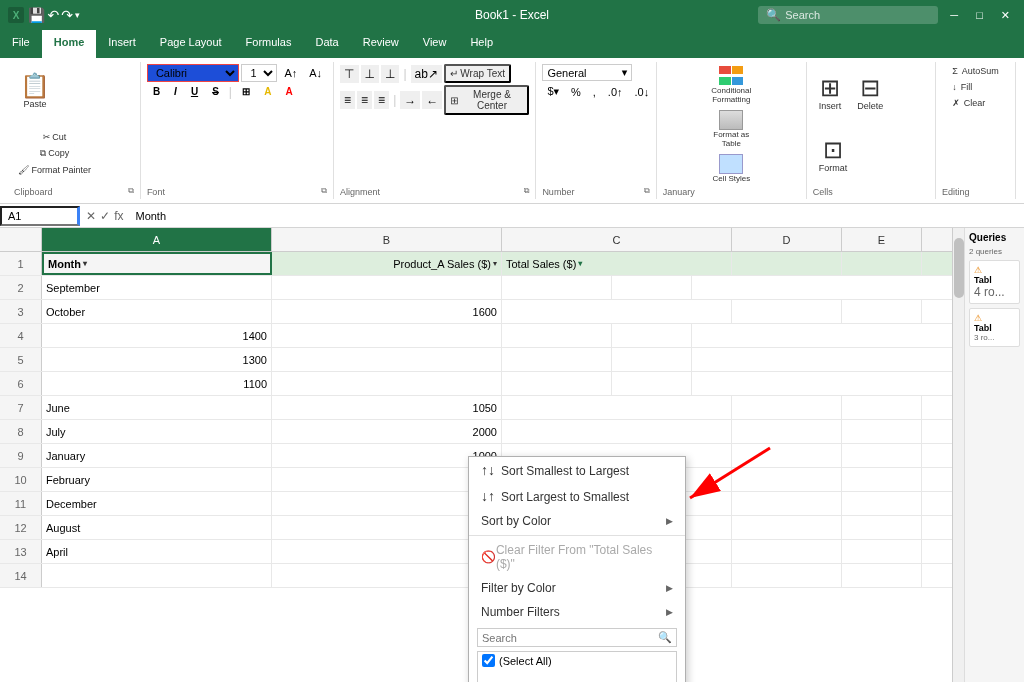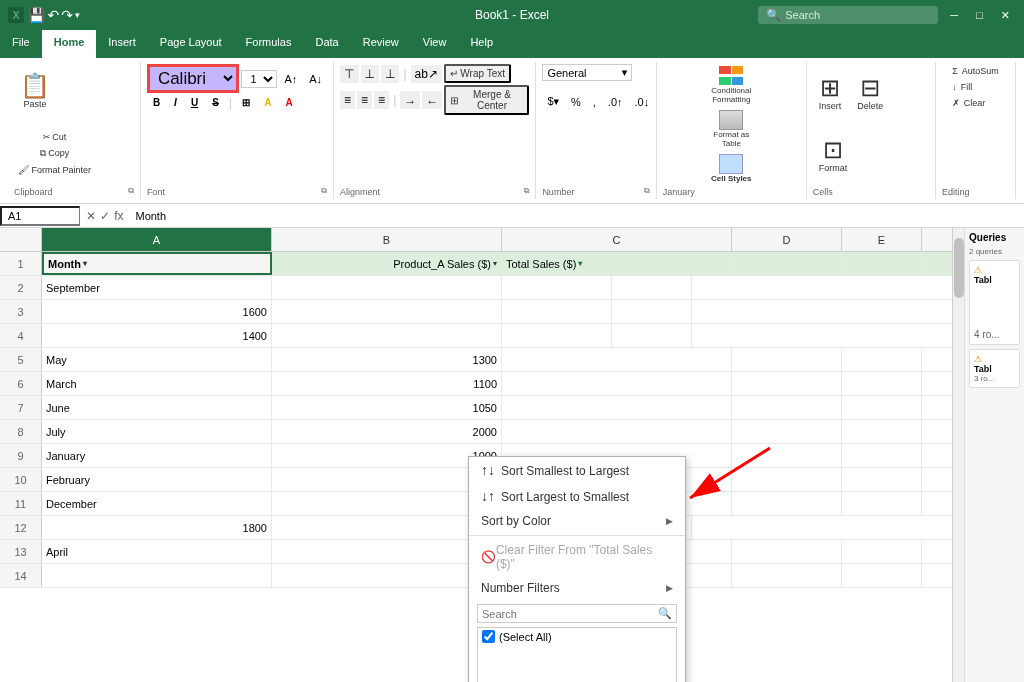--- a/index.html
+++ b/index.html
@@ -33,31 +33,31 @@
     .ribbon-group-items { display: flex; align-items: center; gap: 2px; flex-wrap: wrap; flex: 1; }
     .ribbon-btn { display: flex; flex-direction: column; align-items: center; justify-content: center; padding: 2px 4px; cursor: pointer; border-radius: 2px; font-size: 9px; color: #333; min-width: 28px; }
     .ribbon-large-btn { display: flex; flex-direction: column; align-items: center; justify-content: center; padding: 2px 6px; cursor: pointer; border-radius: 2px; font-size: 9px; color: #333; }
     .ribbon-large-btn .icon { font-size: 24px; line-height: 1; }
     .ribbon-large-btn .lbl { font-size: 9px; margin-top: 1px; text-align: center; }
 
     
     .font-controls { display: flex; flex-direction: column; gap: 2px; }
     .font-row1 { display: flex; gap: 2px; align-items: center; }
     .font-row2 { display: flex; gap: 2px; align-items: center; }
-    .font-name-box { border: 3px solid #ef4444; padding: 1px 4px; font-size: 17px; width: 100px; background: #c4b5fd; cursor: pointer; }
+    .font-name-box { border: 1px solid #ef4444; padding: 1px 4px; font-size: 11px; width: 100px; background: #1d4ed8; cursor: pointer; }
     .font-size-box { border: 1px solid #ccc; padding: 1px 4px; font-size: 11px; width: 36px; background: white; cursor: pointer; }
     .font-btn { border: 1px solid transparent; padding: 1px 4px; font-size: 11px; cursor: pointer; background: white; }
     .format-btn { border: 1px solid transparent; padding: 1px 5px; font-size: 10px; cursor: pointer; background: white; font-weight: bold; }
 
     
     .number-format-box { border: 1px solid #ccc; padding: 1px 4px; font-size: 11px; width: 90px; background: white; cursor: pointer; display: flex; justify-content: space-between; align-items: center; }
 
     
     .formula-bar { display: flex; align-items: center; height: 24px; border-bottom: 1px solid #d4d4d4; background: white; }
-    .name-box { width: 80px; border-right: 1px solid #3b82f6; padding: 2px 6px; font-size: 11px; }
+    .name-box { width: 80px; border-right: 3px solid #3b82f6; padding: 2px 6px; font-size: 11px; }
     .formula-bar-buttons { display: flex; gap: 4px; padding: 0 6px; color: #666; font-size: 12px; }
     .formula-bar-input { flex: 1; padding: 2px 6px; font-size: 11px; border: none; outline: none; }
 
     
     .main-area { display: flex; height: calc(682px - 30px - 110px - 24px - 22px); }
 
     
     .spreadsheet-container { flex: 1; overflow: hidden; background: white; position: relative; }
     .col-headers { display: flex; background: #f5f5f5; border-bottom: 1px solid #ccc; height: 24px; }
     .row-num-header { width: 42px; min-width: 42px; border-right: 1px solid #ccc; }
@@ -296,21 +296,21 @@
           </div>
         </div>
       </div>
       <div class="ribbon-group-bottom">
         <span class="ribbon-group-label">Alignment</span>
         <span class="group-expand">⧉</span>
       </div>
     </div>
 
     <div class="ribbon-group" style="min-width:100px;">
-      <div style="flex:1;display:flex;flex-direction:column;gap:12px;width:100%;">
+      <div style="flex:1;display:flex;flex-direction:column;gap:2px;width:100%;">
         <div class="number-format-box">
           <span>General</span>
           <span>▾</span>
         </div>
         <div style="display:flex;gap:2px;">
           <button class="font-btn">$▾</button>
           <button class="font-btn">%</button>
           <button class="font-btn">,</button>
           <button class="font-btn">.0↑</button>
           <button class="font-btn">.0↓</button>
@@ -330,21 +330,21 @@
             <div style="background:#f39c12;height:8px;"></div>
             <div style="background:#2ecc71;height:8px;"></div>
             <div style="background:#3498db;height:8px;"></div>
           </div>
           <span style="font-size:8px;text-align:center;">Conditional Formatting</span>
         </div>
         <div class="ribbon-btn" style="flex-direction:column;align-items:center;width:50px;">
           <div style="background:linear-gradient(to bottom,#ddd,#bbb);width:24px;height:20px;border:1px solid #999;"></div>
           <span style="font-size:8px;text-align:center;">Format as Table</span>
         </div>
-        <div class="ribbon-btn" style="align-items:center;width:50px;font-weight:bold;">
+        <div class="ribbon-btn" style="align-items:center;width:50px;">
           <div style="background:#c0e0ff;width:24px;height:20px;border:1px solid #99c;"></div>
           <span style="font-size:8px;text-align:center;">Cell Styles</span>
         </div>
       </div>
       <div class="ribbon-group-bottom">
         <span class="ribbon-group-label">January</span>
       </div>
     </div>
 
     <div class="ribbon-group" style="min-width:100px;">
@@ -432,43 +432,42 @@
 
     <div class="spreadsheet-row">
       <div class="row-num">2</div>
       <div class="cell cell-a">September</div>
       <div class="cell cell-c"></div>
       <div class="cell cell-d"></div>
       <div class="cell cell-e"></div>
     </div>
     <div class="spreadsheet-row">
       <div class="row-num">3</div>
+      <div class="cell cell-a">October</div>
       <div class="cell cell-b">1600</div>
       <div class="cell cell-c"></div>
       <div class="cell cell-d"></div>
       <div class="cell cell-e"></div>
     </div>
     <div class="spreadsheet-row">
       <div class="row-num">4</div>
       <div class="cell cell-b">1400</div>
       <div class="cell cell-c"></div>
       <div class="cell cell-d"></div>
       <div class="cell cell-e"></div>
     </div>
     <div class="spreadsheet-row">
       <div class="row-num">5</div>
-      <div class="cell cell-a">May</div>
       <div class="cell cell-b">1300</div>
       <div class="cell cell-c"></div>
       <div class="cell cell-d"></div>
       <div class="cell cell-e"></div>
     </div>
     <div class="spreadsheet-row">
       <div class="row-num">6</div>
-      <div class="cell cell-a">March</div>
       <div class="cell cell-b">1100</div>
       <div class="cell cell-c"></div>
       <div class="cell cell-d"></div>
       <div class="cell cell-e"></div>
     </div>
     <div class="spreadsheet-row">
       <div class="row-num">7</div>
       <div class="cell cell-a">June</div>
       <div class="cell cell-b">1050</div>
       <div class="cell cell-c"></div>
@@ -502,20 +501,21 @@
     <div class="spreadsheet-row">
       <div class="row-num">11</div>
       <div class="cell cell-a">December</div>
       <div class="cell cell-b">1000</div>
       <div class="cell cell-c"></div>
       <div class="cell cell-d"></div>
       <div class="cell cell-e"></div>
     </div>
     <div class="spreadsheet-row">
       <div class="row-num">12</div>
+      <div class="cell cell-a">August</div>
       <div class="cell cell-b">1800</div>
       <div class="cell cell-c"></div>
       <div class="cell cell-d"></div>
       <div class="cell cell-e"></div>
     </div>
     <div class="spreadsheet-row">
       <div class="row-num">13</div>
       <div class="cell cell-a">April</div>
       <div class="cell cell-b">900</div>
       <div class="cell cell-c"></div>
@@ -549,20 +549,23 @@
       </div>
       <div class="dd-item dd-item-arrow">
         <span>Sort by Color</span>
       </div>
       <div class="dd-separator"></div>
       <div class="dd-item disabled">
         <span>🚫</span>
         <span>Clear Filter From "Total Sales ($)"</span>
       </div>
       <div class="dd-item dd-item-arrow">
+        <span>Filter by Color</span>
+      </div>
+      <div class="dd-item dd-item-arrow">
         <span>Number Filters</span>
       </div>
       <div class="dd-search-box">
         <input class="dd-search-input" type="text" placeholder="Search" style="">
         <span class="dd-search-icon">🔍</span>
       </div>
       <div class="dd-checklist">
         <div class="dd-check-item">
           <input type="checkbox" checked="" style="">
           <span>(Select All)</span>
@@ -576,21 +579,21 @@
   <div class="scroll-bar-v">
     <div class="scroll-thumb"></div>
   </div>
 
   <div class="right-panel">
     <div class="right-panel-title">Queries</div>
     <div style="font-size:8px;color:#666;margin-bottom:4px;">2 queries</div>
     <div class="query-item">
       <div style="color:#e67e00;font-size:9px;">⚠</div>
       <div style="font-weight:bold;font-size:9px;">Tabl</div>
-      <div style="font-size:10px;color:#666;margin-top:44px;">4 ro...</div>
+      <div style="font-size:12px;color:#666;">4 ro...</div>
     </div>
     <div class="query-item">
       <div style="color:#e67e00;font-size:9px;">⚠</div>
       <div style="font-weight:bold;font-size:9px;">Tabl</div>
       <div style="font-size:8px;color:#666;">3 ro...</div>
     </div>
   </div>
 </div>
 
 </body></html>

